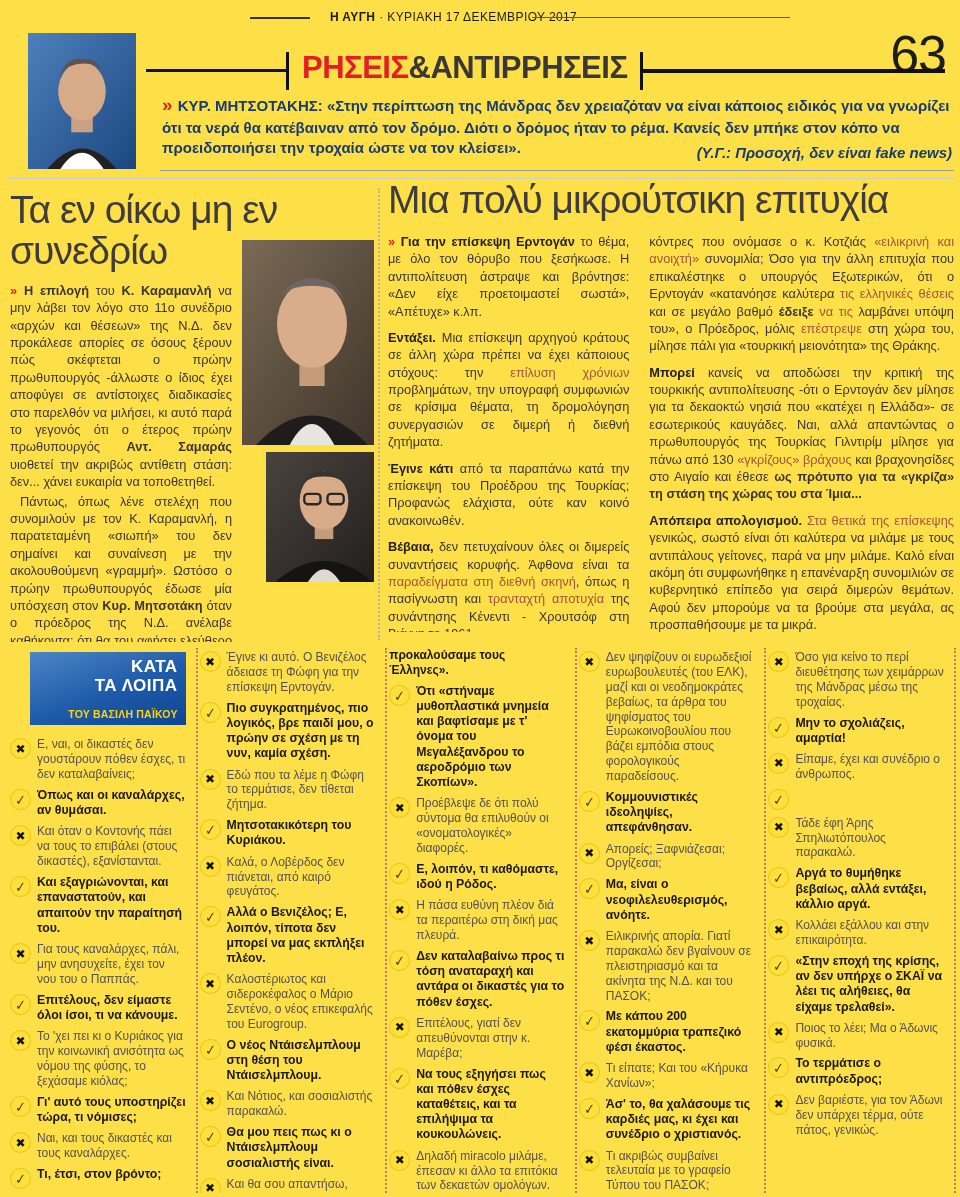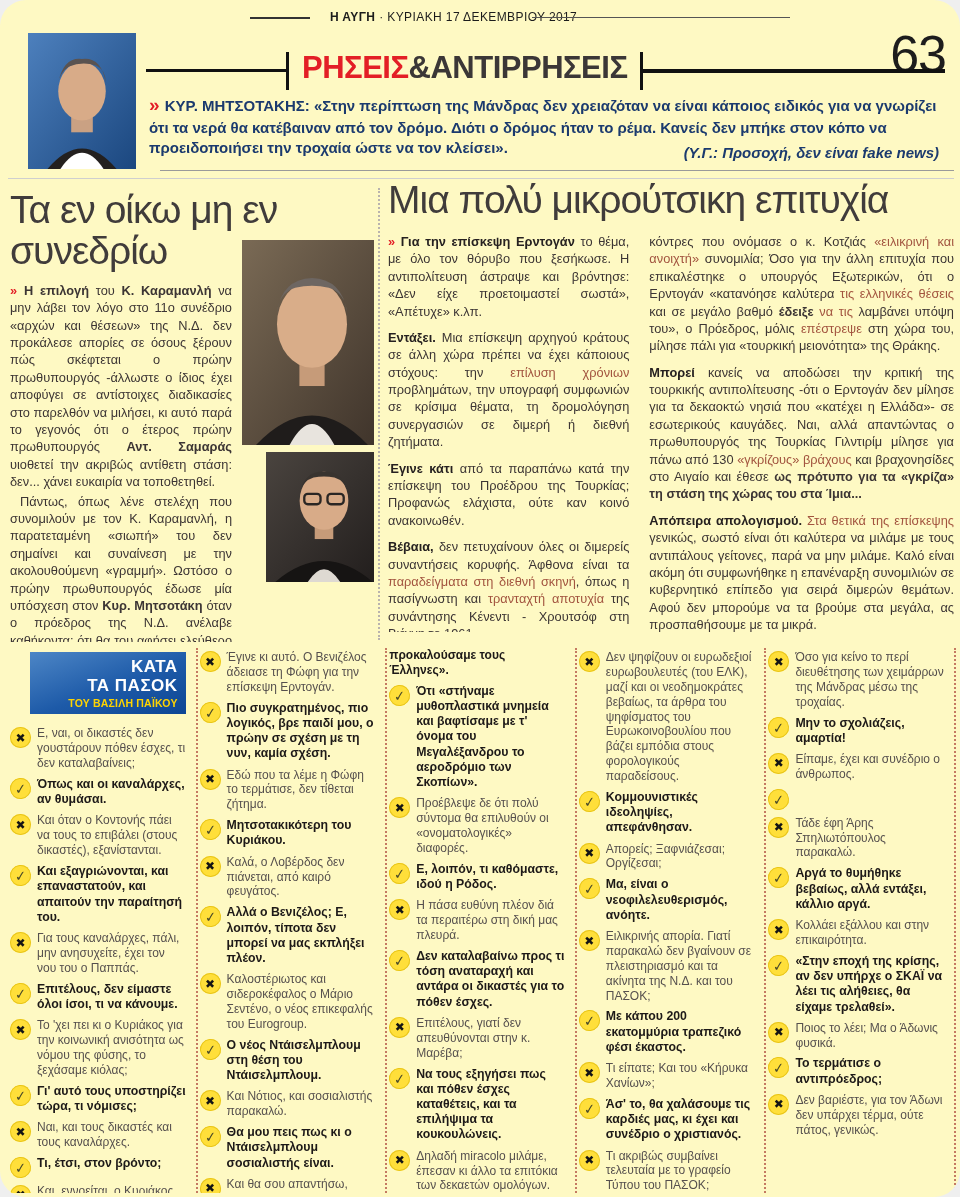--- a/index.html
+++ b/index.html
@@ -2,21 +2,21 @@
 <html lang="el" style="--accent-red: #e31f26; --quote-navy: #1b3a6e; --rust: #a2543f; --hl-yellow: #ffdf3a; --box-blue: #1d5aa8; --byline-yellow: #ffd400;"><head>
 <meta charset="utf-8">
 <style>
   :root{
     --accent-red:#e31f26; --quote-navy:#1b3a6e; --rust:#a2543f;
     --hl-yellow:#ffdf3a; --box-blue:#1d5aa8; --byline-yellow:#ffd400;
   }
   *{margin:0;padding:0;box-sizing:border-box;}
   html,body{background:#efefef;}
   body{font-family:"Liberation Sans","DejaVu Sans",sans-serif;}
-  #page{position:relative;width:960px;height:1197px;background:#fef9c3;margin:0 auto;overflow:hidden;color:#2e2a29;border-radius:26px;}
+  #page{position:relative;width:960px;height:1197px;background:#fde047;margin:0 auto;overflow:hidden;color:#2e2a29;}
 
   
   .masthead{position:absolute;top:8px;left:0;width:100%;height:20px;font-size:12px;letter-spacing:.4px;color:#1c1c1c;}
   .masthead .mh-text{position:absolute;left:330px;top:2px;white-space:nowrap;}
   .masthead .paper{font-weight:bold;}
   .mh-rule-l{position:absolute;left:250px;top:9px;width:60px;border-top:2px solid #333;}
   .mh-rule-r{position:absolute;left:532px;top:9px;width:258px;border-top:1px solid #555;}
   .pagenum{position:absolute;top:24px;right:14px;font-size:52px;color:#1d1d1d;letter-spacing:-1px;}
 
   
@@ -25,21 +25,21 @@
   .banner .tick-l{position:absolute;left:286px;top:2px;width:3px;height:38px;background:#111;}
   .banner .title{position:absolute;left:302px;top:0;font-size:31px;font-weight:bold;letter-spacing:-.5px;}
   .banner .t-red{color:var(--accent-red);}
   .banner .t-dark{color:#3b3737;}
   .banner .tick-r{position:absolute;left:640px;top:2px;width:3px;height:38px;background:#111;}
   .banner .rule-right{position:absolute;left:640px;top:19px;width:305px;border-top:4px solid #111;}
 
   
   .lead-photo{position:absolute;left:28px;top:33px;width:108px;height:136px;}
   .portrait svg{display:block;width:100%;height:100%;}
-  .lead-quote{position:absolute;left:149px;top:92px;width:790px;height:72px;color:var(--quote-navy);font-weight:bold;font-size:15px;line-height:1.35;}
+  .lead-quote{position:absolute;left:162px;top:92px;width:790px;height:72px;color:var(--quote-navy);font-weight:bold;font-size:15px;line-height:1.35;}
   .lead-quote .mk{color:var(--accent-red);font-size:19px;letter-spacing:-3px;margin-right:4px;}
   .lead-quote .ps{position:absolute;right:0;bottom:1px;font-style:italic;font-weight:bold;}
   .rule-under-quote{position:absolute;left:160px;top:170px;width:794px;border-top:1px solid #9a9a9a;}
   .rule-under-photo{position:absolute;left:8px;top:178px;width:946px;border-top:1px solid #cfcfcf;}
 
   
   .art-title{font-size:39px;font-weight:400;color:#403c3b;letter-spacing:-1px;line-height:1.05;}
   p.lp,p.mp{font-size:12.8px;line-height:1.36;color:#3c3534;text-align:justify;}
   p.lp{margin-bottom:2px;text-indent:10px;}
   p.lp:first-child{text-indent:0;}
@@ -62,21 +62,21 @@
   .main-article .art-title{margin-bottom:12px;white-space:nowrap;}
   .ma-cols{display:flex;gap:20px;}
   .ma-col-a{width:244px;}
   .ma-col-b{width:308px;}
 
   
   .bottom{position:absolute;left:8px;top:648px;width:948px;height:545px;display:flex;overflow:hidden;}
   .bcol{width:189.6px;padding:2px 10px 0 2px;border-right:2px dotted #c47a62;overflow:hidden;}
   .kata-box{margin:2px 0 12px 20px;background:linear-gradient(160deg,#4d86c6 0%,#1d5aa8 55%,#0d4694 100%);color:#fff;text-align:right;padding:6px 8px 5px 8px;}
   .kata-box .k1,.kata-box .k2{font-size:17px;font-weight:bold;letter-spacing:.5px;line-height:1.1;}
-  .kata-box .kby{color:var(--byline-yellow);font-size:10.5px;font-weight:bold;margin-top:2px;letter-spacing:.2px;}
+  .kata-box .kby{color:var(--byline-yellow);font-size:10.5px;font-weight:bold;margin-top:13px;letter-spacing:.2px;}
   .b-item{display:flex;gap:6px;margin-bottom:6px;}
   .b-item .ico{flex:0 0 21px;width:21px;height:21px;border-radius:50%;background:var(--hl-yellow);box-shadow:0 0 0 1px #e8c51a inset;display:flex;align-items:center;justify-content:center;margin-top:1px;}
   .ico.x{color:#141414;font-size:12px;font-weight:bold;}
   .ico.c{color:#4a4a28;font-size:14px;font-weight:bold;transform:rotate(-6deg);}
   .b-item .txt{font-size:12px;line-height:1.24;color:#56504e;text-align:left;}
   .b-item.check .txt{font-weight:bold;color:#1d1918;font-size:12.3px;}
   .b-item.cont{margin-top:-2px;}
   .b-item.cont .txt{font-weight:bold;color:#1d1918;}
 </style>
 </head>
@@ -193,21 +193,21 @@
           </div>
 
       </div>
     </div>
   </div>
 
   <div class="bottom" id="bottom-cols">
       <div class="bcol">
         <div class="kata-box">
           <div class="k1">ΚΑΤΑ</div>
-          <div class="k2">ΤΑ ΠΑΣΟΚ</div>
+          <div class="k2">ΤΑ ΛΟΙΠΑ</div>
           <div class="kby">ΤΟΥ ΒΑΣΙΛΗ ΠΑΪΚΟΥ</div>
         </div>
         <div class="b-item cross">
           <span class="ico x">✖</span>
           <div class="txt">Ε, ναι, οι δικαστές δεν γουστάρουν πόθεν έσχες, τι δεν καταλαβαίνεις;</div>
         </div>
         <div class="b-item check">
           <span class="ico c">✓</span>
           <div class="txt">Όπως και οι καναλάρχες, αν θυμάσαι.</div>
         </div>

